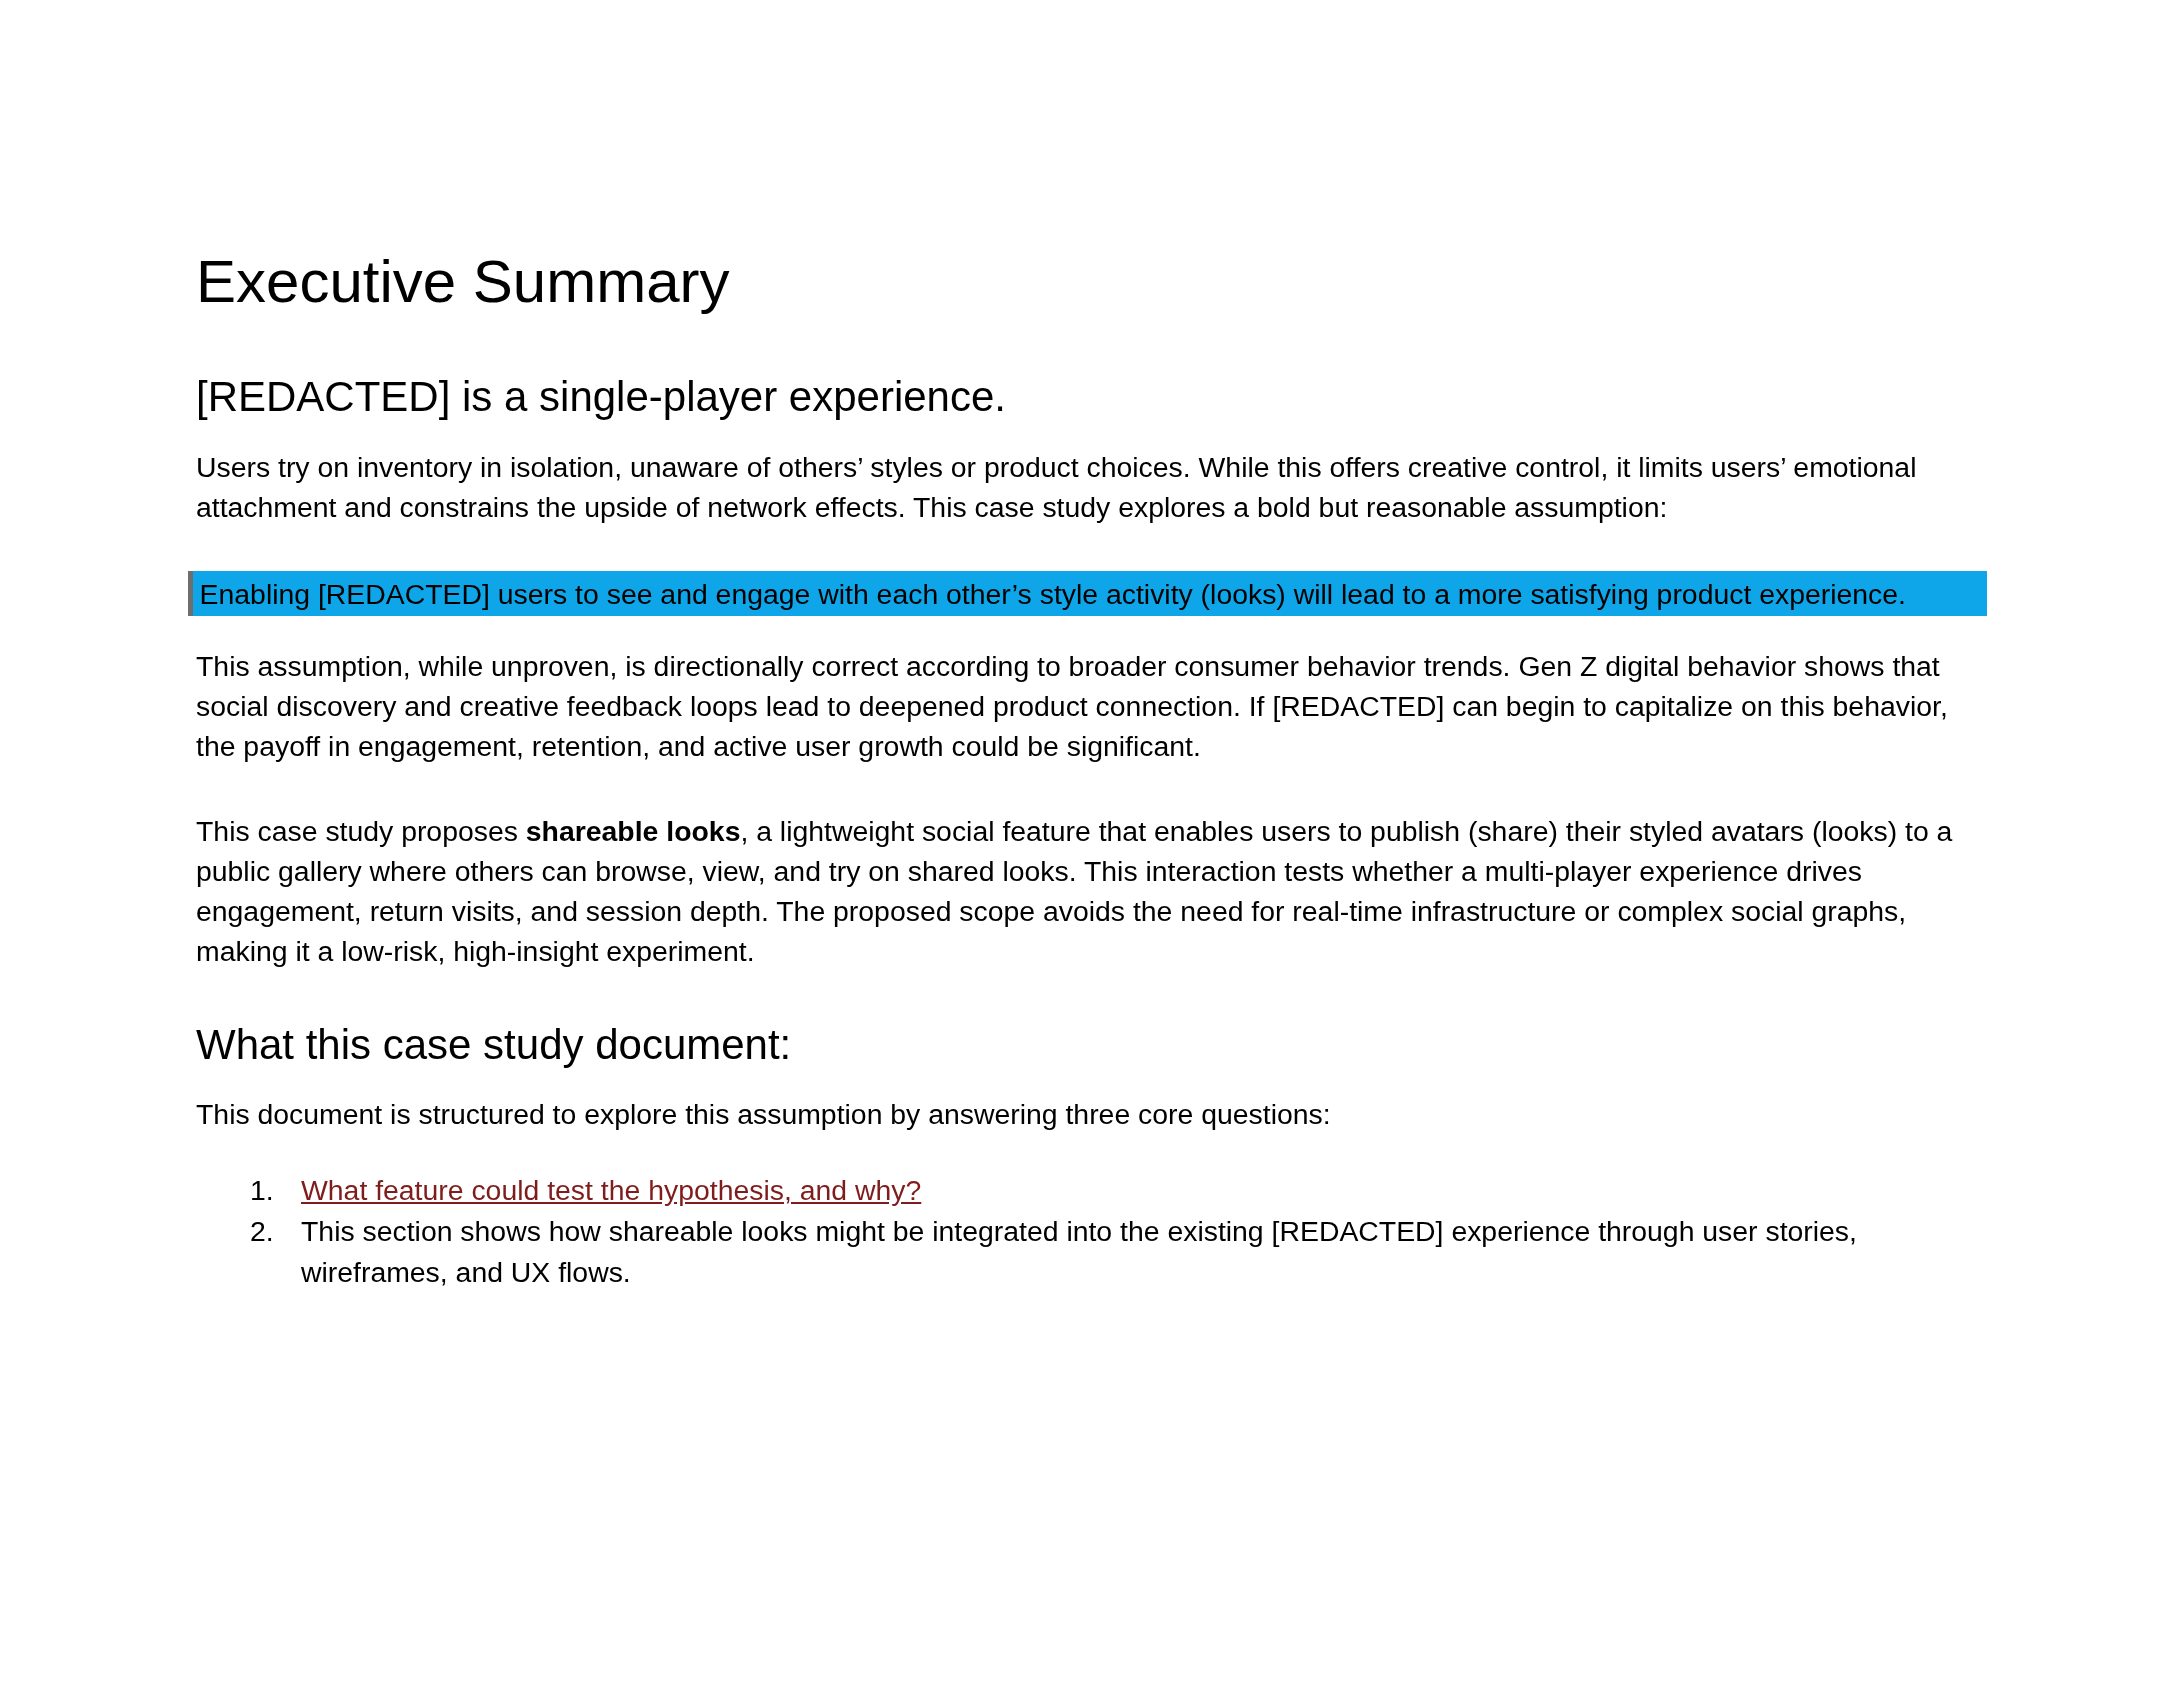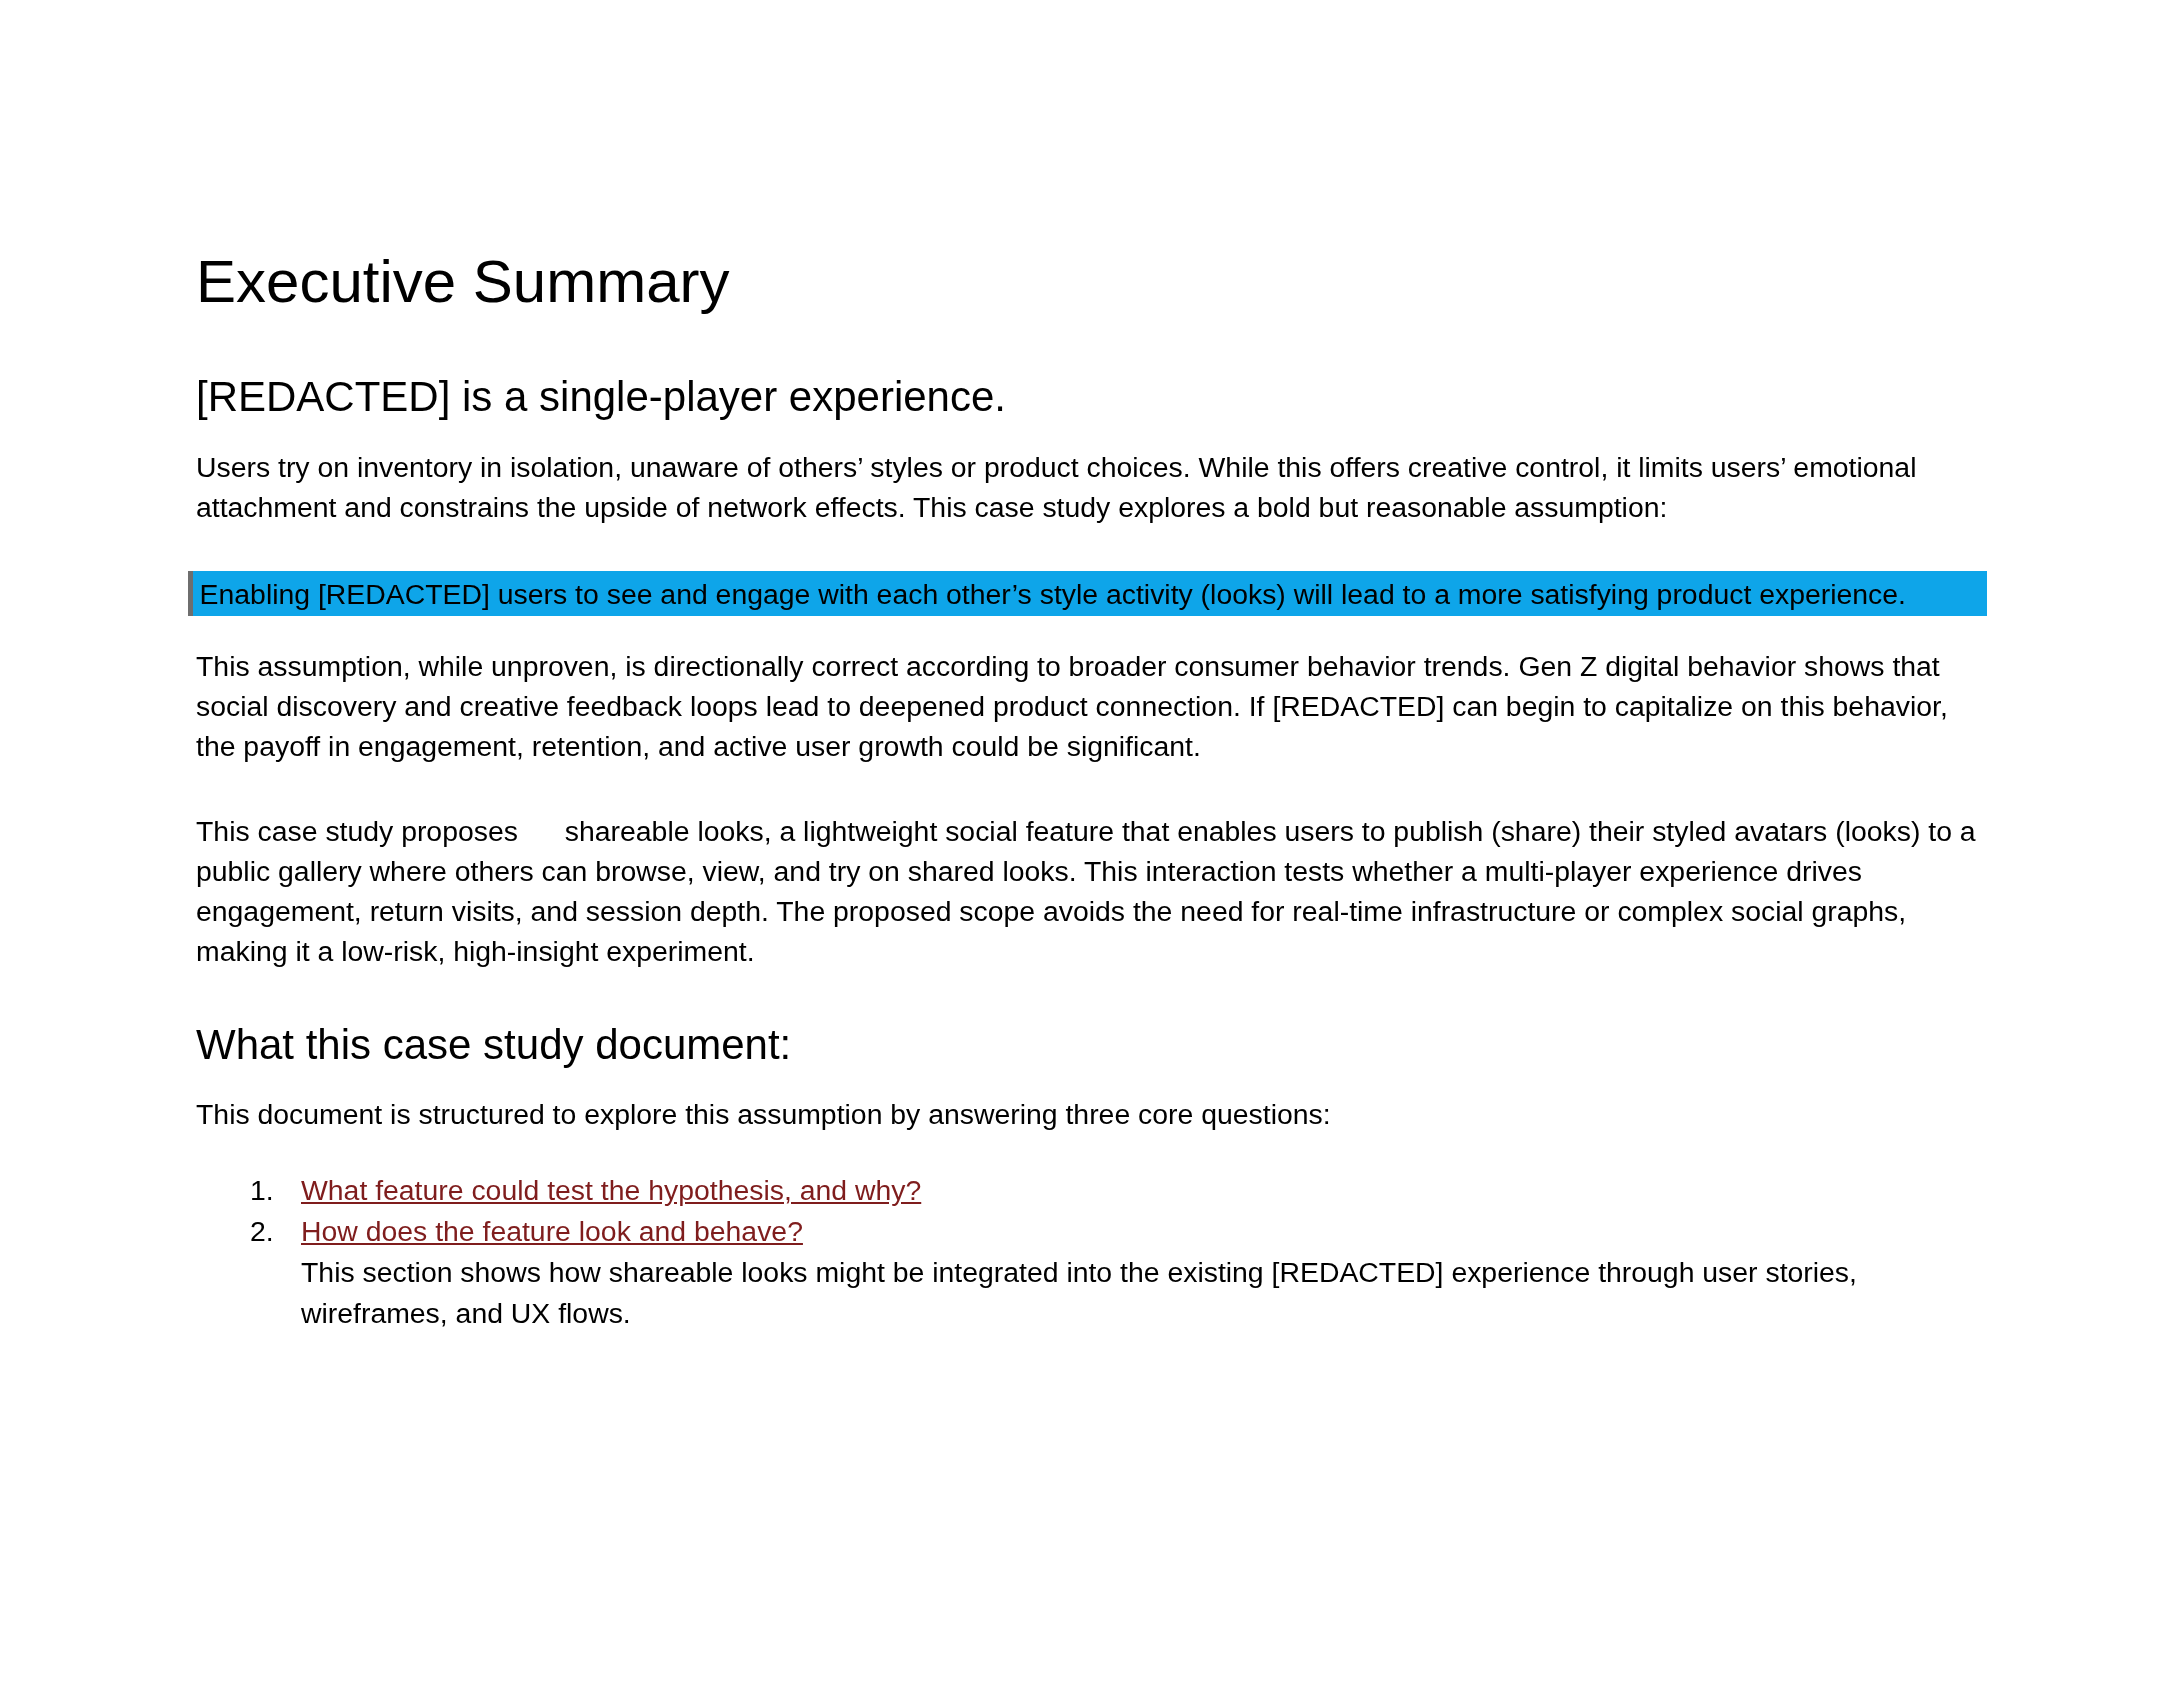--- a/index.html
+++ b/index.html
@@ -71,21 +71,21 @@
   }
   .doc-link {
     color: #7f1d1d;
     text-decoration: underline;
     cursor: pointer;
   }
   .item-desc {
     font-size: 28.4px;
     line-height: 41px;
   }
-  strong { font-weight: 400; margin-left: 39px; }
+  strong { font-weight: 700; }
 </style>
 </head>
 <body>
 
 <div class="page">
 
   <h1 class="doc-title">Executive Summary</h1>
 
   <h2 class="doc-h2 h2a">[REDACTED] is a single-player experience.</h2>
 
@@ -105,20 +105,19 @@
 
   <div class="list">
 
     <div class="list-item">
       <span class="item-number">1.</span>
       <a href="#" class="doc-link">What feature could test the hypothesis, and why?</a>
     </div>
 
     <div class="list-item">
       <span class="item-number">2.</span>
-      <a href="#" class="doc-link">How does the feature look and behave?</a>
       <div class="item-desc">This section shows how shareable looks might be integrated into the existing [REDACTED] experience through user stories, wireframes, and UX flows.</div>
     </div>
 
   </div>
 
 </div>
 
 
 </body></html>

